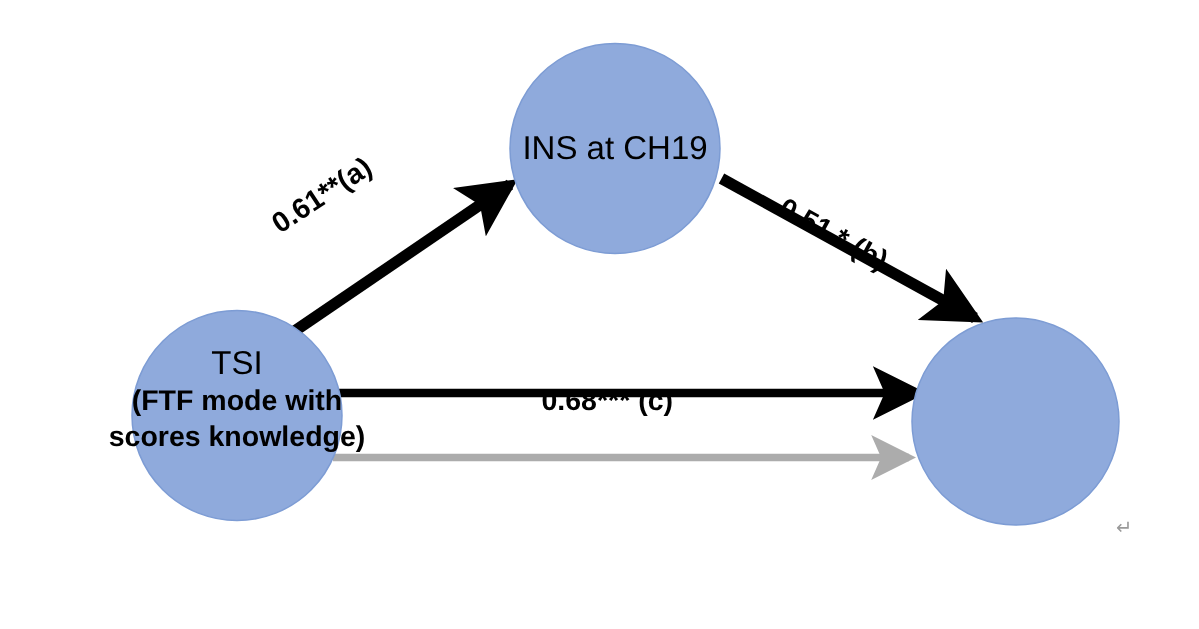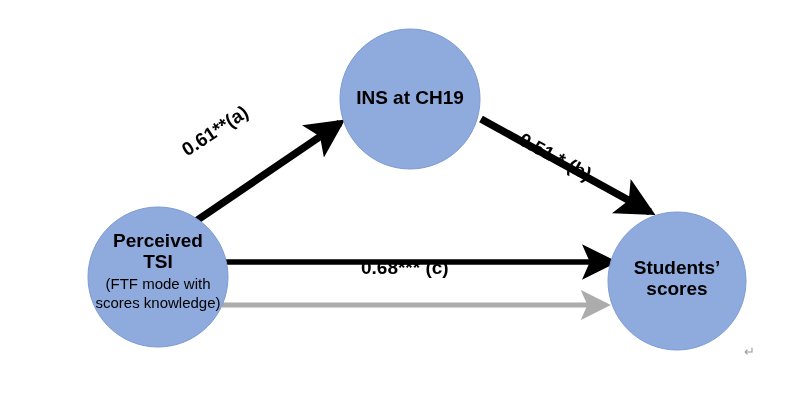--- a/index.html
+++ b/index.html
@@ -34,27 +34,27 @@
     text-align: center;
     color: #000000;
     font-family: "Liberation Sans", sans-serif;
     font-weight: bold;
     line-height: 1.12;
     pointer-events: none;
     white-space: nowrap;
   }
   .node-label .main {
     display: block;
-    font-size: 19px;
-    font-weight: bold;
+    font-size: 22px;
+    font-weight: normal;
   }
   .node-label .sub {
     display: block;
-    font-size: 15px;
-    font-weight: normal;
+    font-size: 19px;
+    font-weight: bold;
     line-height: 1.18;
     margin-top: 2px;
   }
   .path-label {
     position: absolute;
     color: #000000;
     font-family: "Liberation Sans", sans-serif;
     font-weight: bold;
     font-size: 19px;
     white-space: nowrap;
@@ -101,34 +101,29 @@
     <line x1="224" y1="262" x2="612" y2="262" stroke="#000000" stroke-width="5.6" stroke-linecap="butt" marker-end="url(#arrow-black-thin)"></line>
 
     <line x1="222" y1="305" x2="606" y2="305" stroke="#ACACAC" stroke-width="5.0" stroke-linecap="butt" marker-end="url(#arrow-gray)"></line>
 
     <circle class="node-circle" cx="158" cy="277" r="70"></circle>
     <circle class="node-circle" cx="410" cy="99" r="70"></circle>
     <circle class="node-circle" cx="677" cy="281" r="69"></circle>
   </svg>
 
   <div class="node-label" style="left:58px; top:230px; width:200px;">
-    <span class="main">Perceived</span>
     <span class="main">TSI</span>
     <span class="sub">(FTF mode with</span>
     <span class="sub">scores knowledge)</span>
   </div>
 
   <div class="node-label" style="left:310px; top:87px; width:200px;">
     <span class="main">INS at CH19</span>
   </div>
 
-  <div class="node-label" style="left:577px; top:257px; width:200px;">
-    <span class="main">Students’</span>
-    <span class="main">scores</span>
-  </div>
 
   <div class="path-label rot-a" style="left:190px; top:139px;">0.61**(a)</div>
 
   <div class="path-label rot-b" style="left:515px; top:126px;">0.51 * (b)</div>
 
   <div class="path-label" style="left:361px; top:228px;margin-top:29px;">0.68*** (c)</div>
 
 
   <div class="pilcrow-mark" style="left:744px; top:344px;">↵</div>
 

